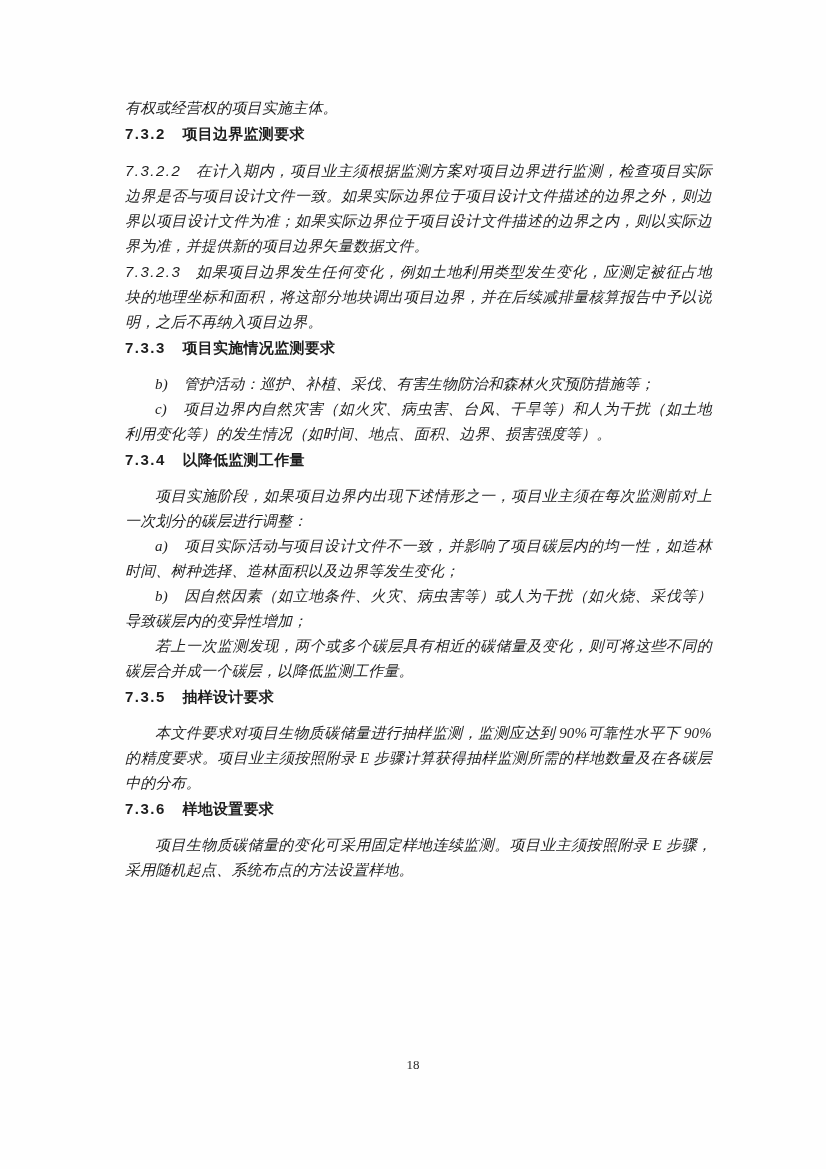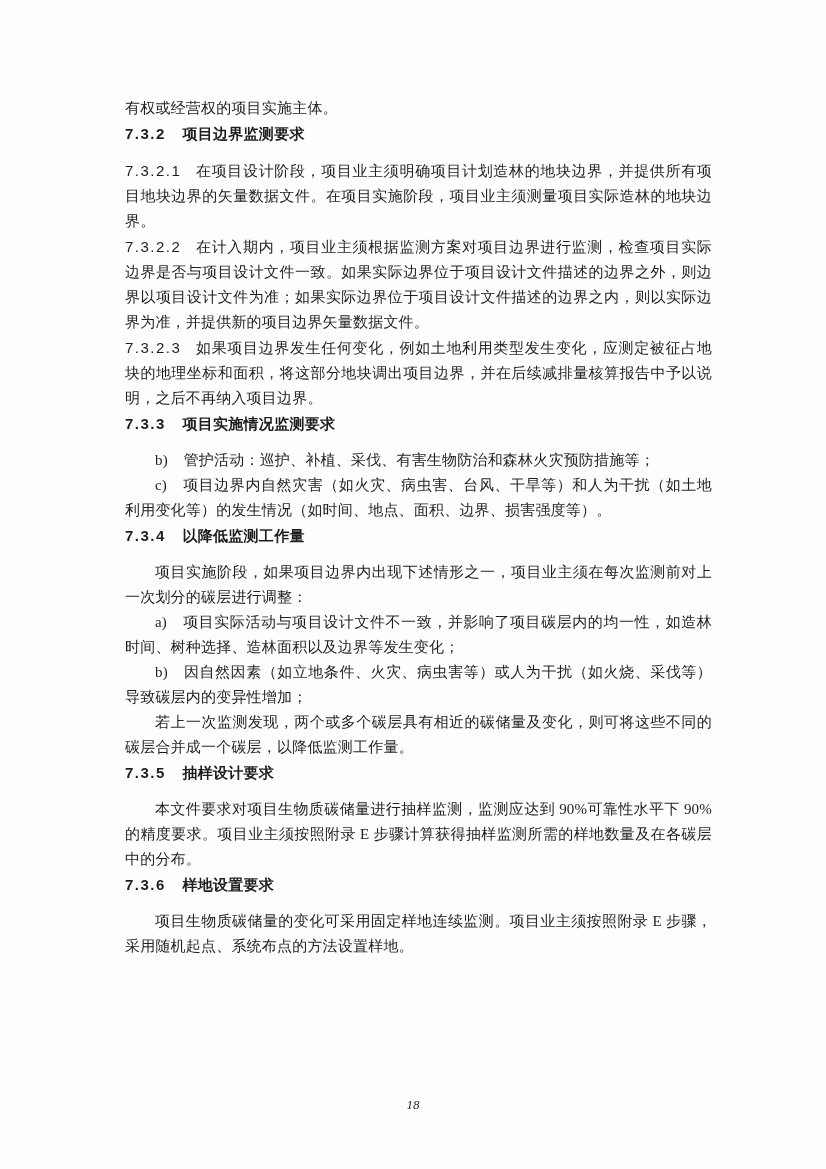--- a/index.html
+++ b/index.html
@@ -18,59 +18,58 @@
   .content {
     position: absolute;
     left: 125px; top: 96px;
     width: 587px;
   }
   .para {
     font-size: 15px;
     line-height: 25px;
     text-align: justify;
     letter-spacing: 0.2px;
+    font-style: italic;
   }
   .para.indent { text-indent: 2em; }
   .para.item { text-indent: 2em; }
   .clause-num {
     font-family: "Liberation Sans", "DejaVu Sans", sans-serif;
     letter-spacing: 1.5px;
     margin-right: 0.95em;
   }
   .item-marker { margin-right: 1.05em; }
   .heading {
     font-family: "Liberation Sans", "DejaVu Sans", sans-serif;
     font-weight: bold;
     font-size: 15px;
     line-height: 25px;
     margin-bottom: 12px;
     letter-spacing: 0.3px;
   }
   .h-num { letter-spacing: 1.5px; margin-right: 1.1em; }
   .footer {
     position: absolute;
-    left: 0; top: 1096px;
+    left: 0; top: 1056px;
     width: 100%;
     text-align: center;
     font-size: 13px;
     line-height: 18px;
     color: #2a2a2a;
-    font-style: italic;
   }
 </style>
 </head>
 <body>
 
 <div class="page">
   <div class="content">
 
     <p class="para">有权或经营权的项目实施主体。</p>
 
     <h3 class="heading"><span class="h-num">7.3.2</span><span>项目边界监测要求</span></h3>
-    <p class="para"><span class="clause-num">7.3.2.1</span><span>在项目设计阶段，项目业主须明确项目计划造林的地块边界，并提供所有项目地块边界的矢量数据文件。在项目实施阶段，项目业主须测量项目实际造林的地块边界。</span></p>
     <p class="para"><span class="clause-num">7.3.2.2</span><span>在计入期内，项目业主须根据监测方案对项目边界进行监测，检查项目实际边界是否与项目设计文件一致。如果实际边界位于项目设计文件描述的边界之外，则边界以项目设计文件为准；如果实际边界位于项目设计文件描述的边界之内，则以实际边界为准，并提供新的项目边界矢量数据文件。</span></p>
     <p class="para"><span class="clause-num">7.3.2.3</span><span>如果项目边界发生任何变化，例如土地利用类型发生变化，应测定被征占地块的地理坐标和面积，将这部分地块调出项目边界，并在后续减排量核算报告中予以说明，之后不再纳入项目边界。</span></p>
 
     <h3 class="heading"><span class="h-num">7.3.3</span><span>项目实施情况监测要求</span></h3>
     <p class="para item"><span class="item-marker">b)</span><span>管护活动：巡护、补植、采伐、有害生物防治和森林火灾预防措施等；</span></p>
     <p class="para item"><span class="item-marker">c)</span><span>项目边界内自然灾害（如火灾、病虫害、台风、干旱等）和人为干扰（如土地利用变化等）的发生情况（如时间、地点、面积、边界、损害强度等）。</span></p>
 
     <h3 class="heading"><span class="h-num">7.3.4</span><span>以降低监测工作量</span></h3>
     <p class="para indent">项目实施阶段，如果项目边界内出现下述情形之一，项目业主须在每次监测前对上一次划分的碳层进行调整：</p>
     <p class="para item"><span class="item-marker">a)</span><span>项目实际活动与项目设计文件不一致，并影响了项目碳层内的均一性，如造林时间、树种选择、造林面积以及边界等发生变化；</span></p>

